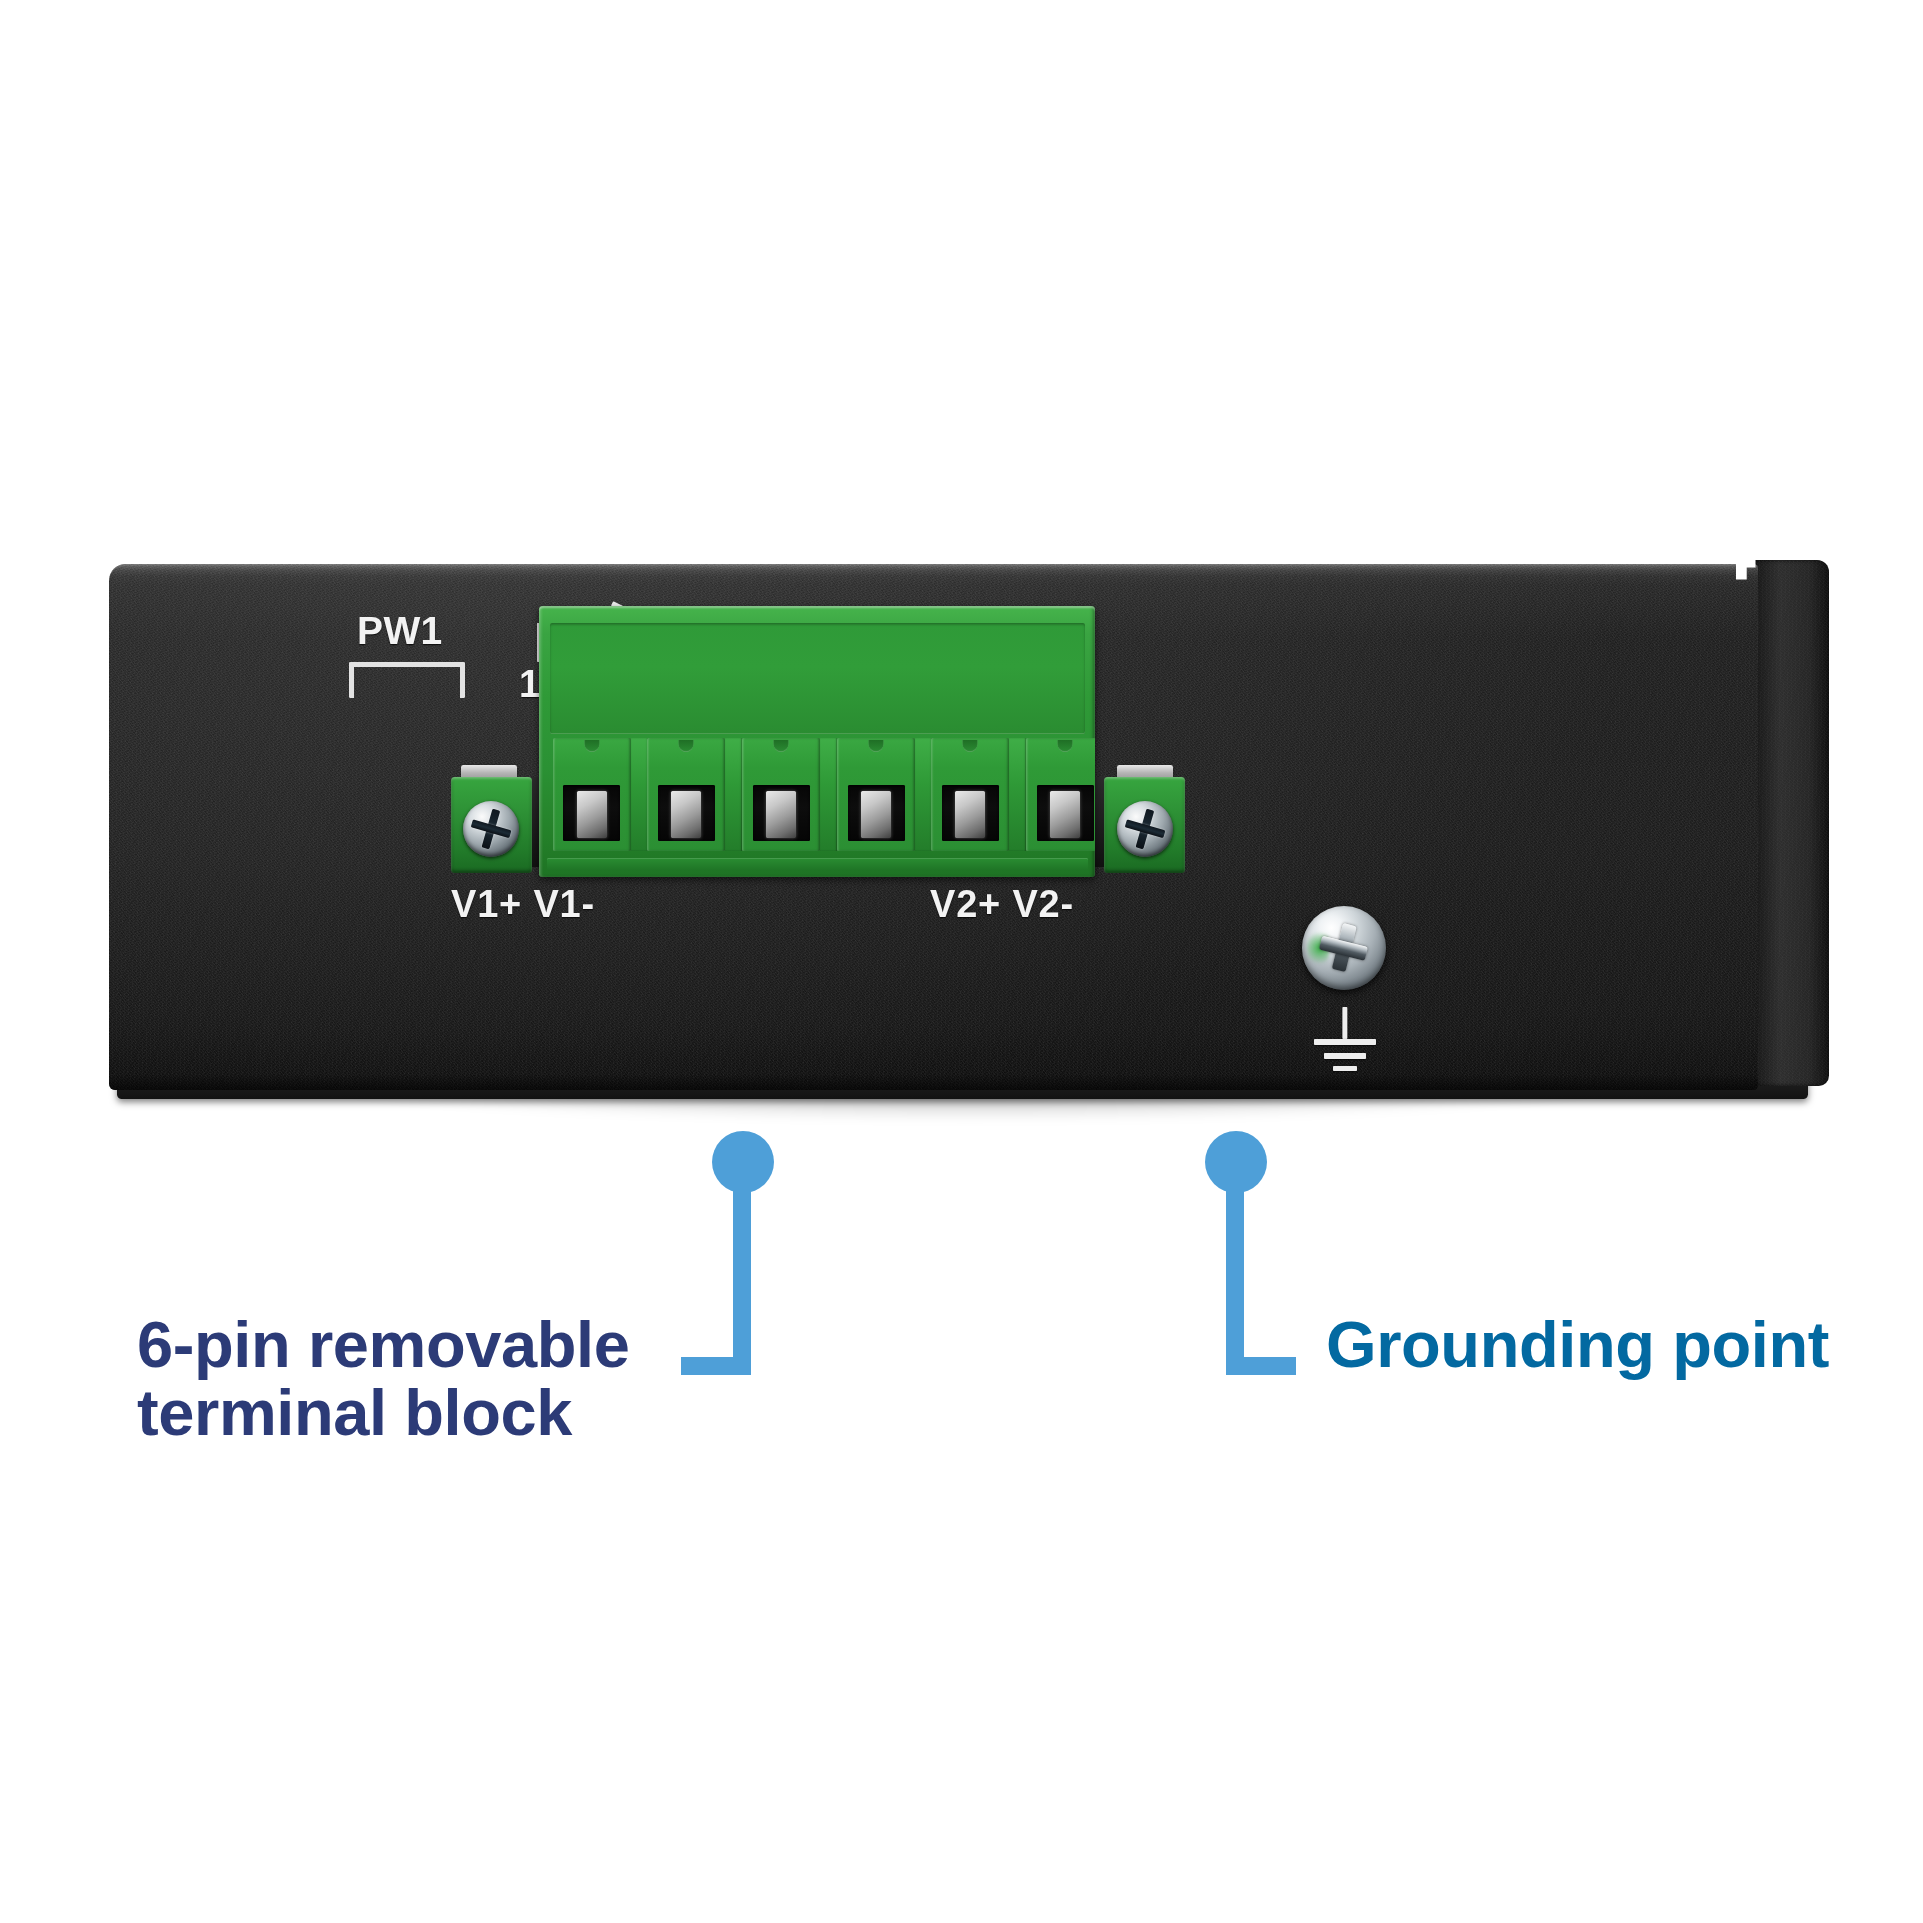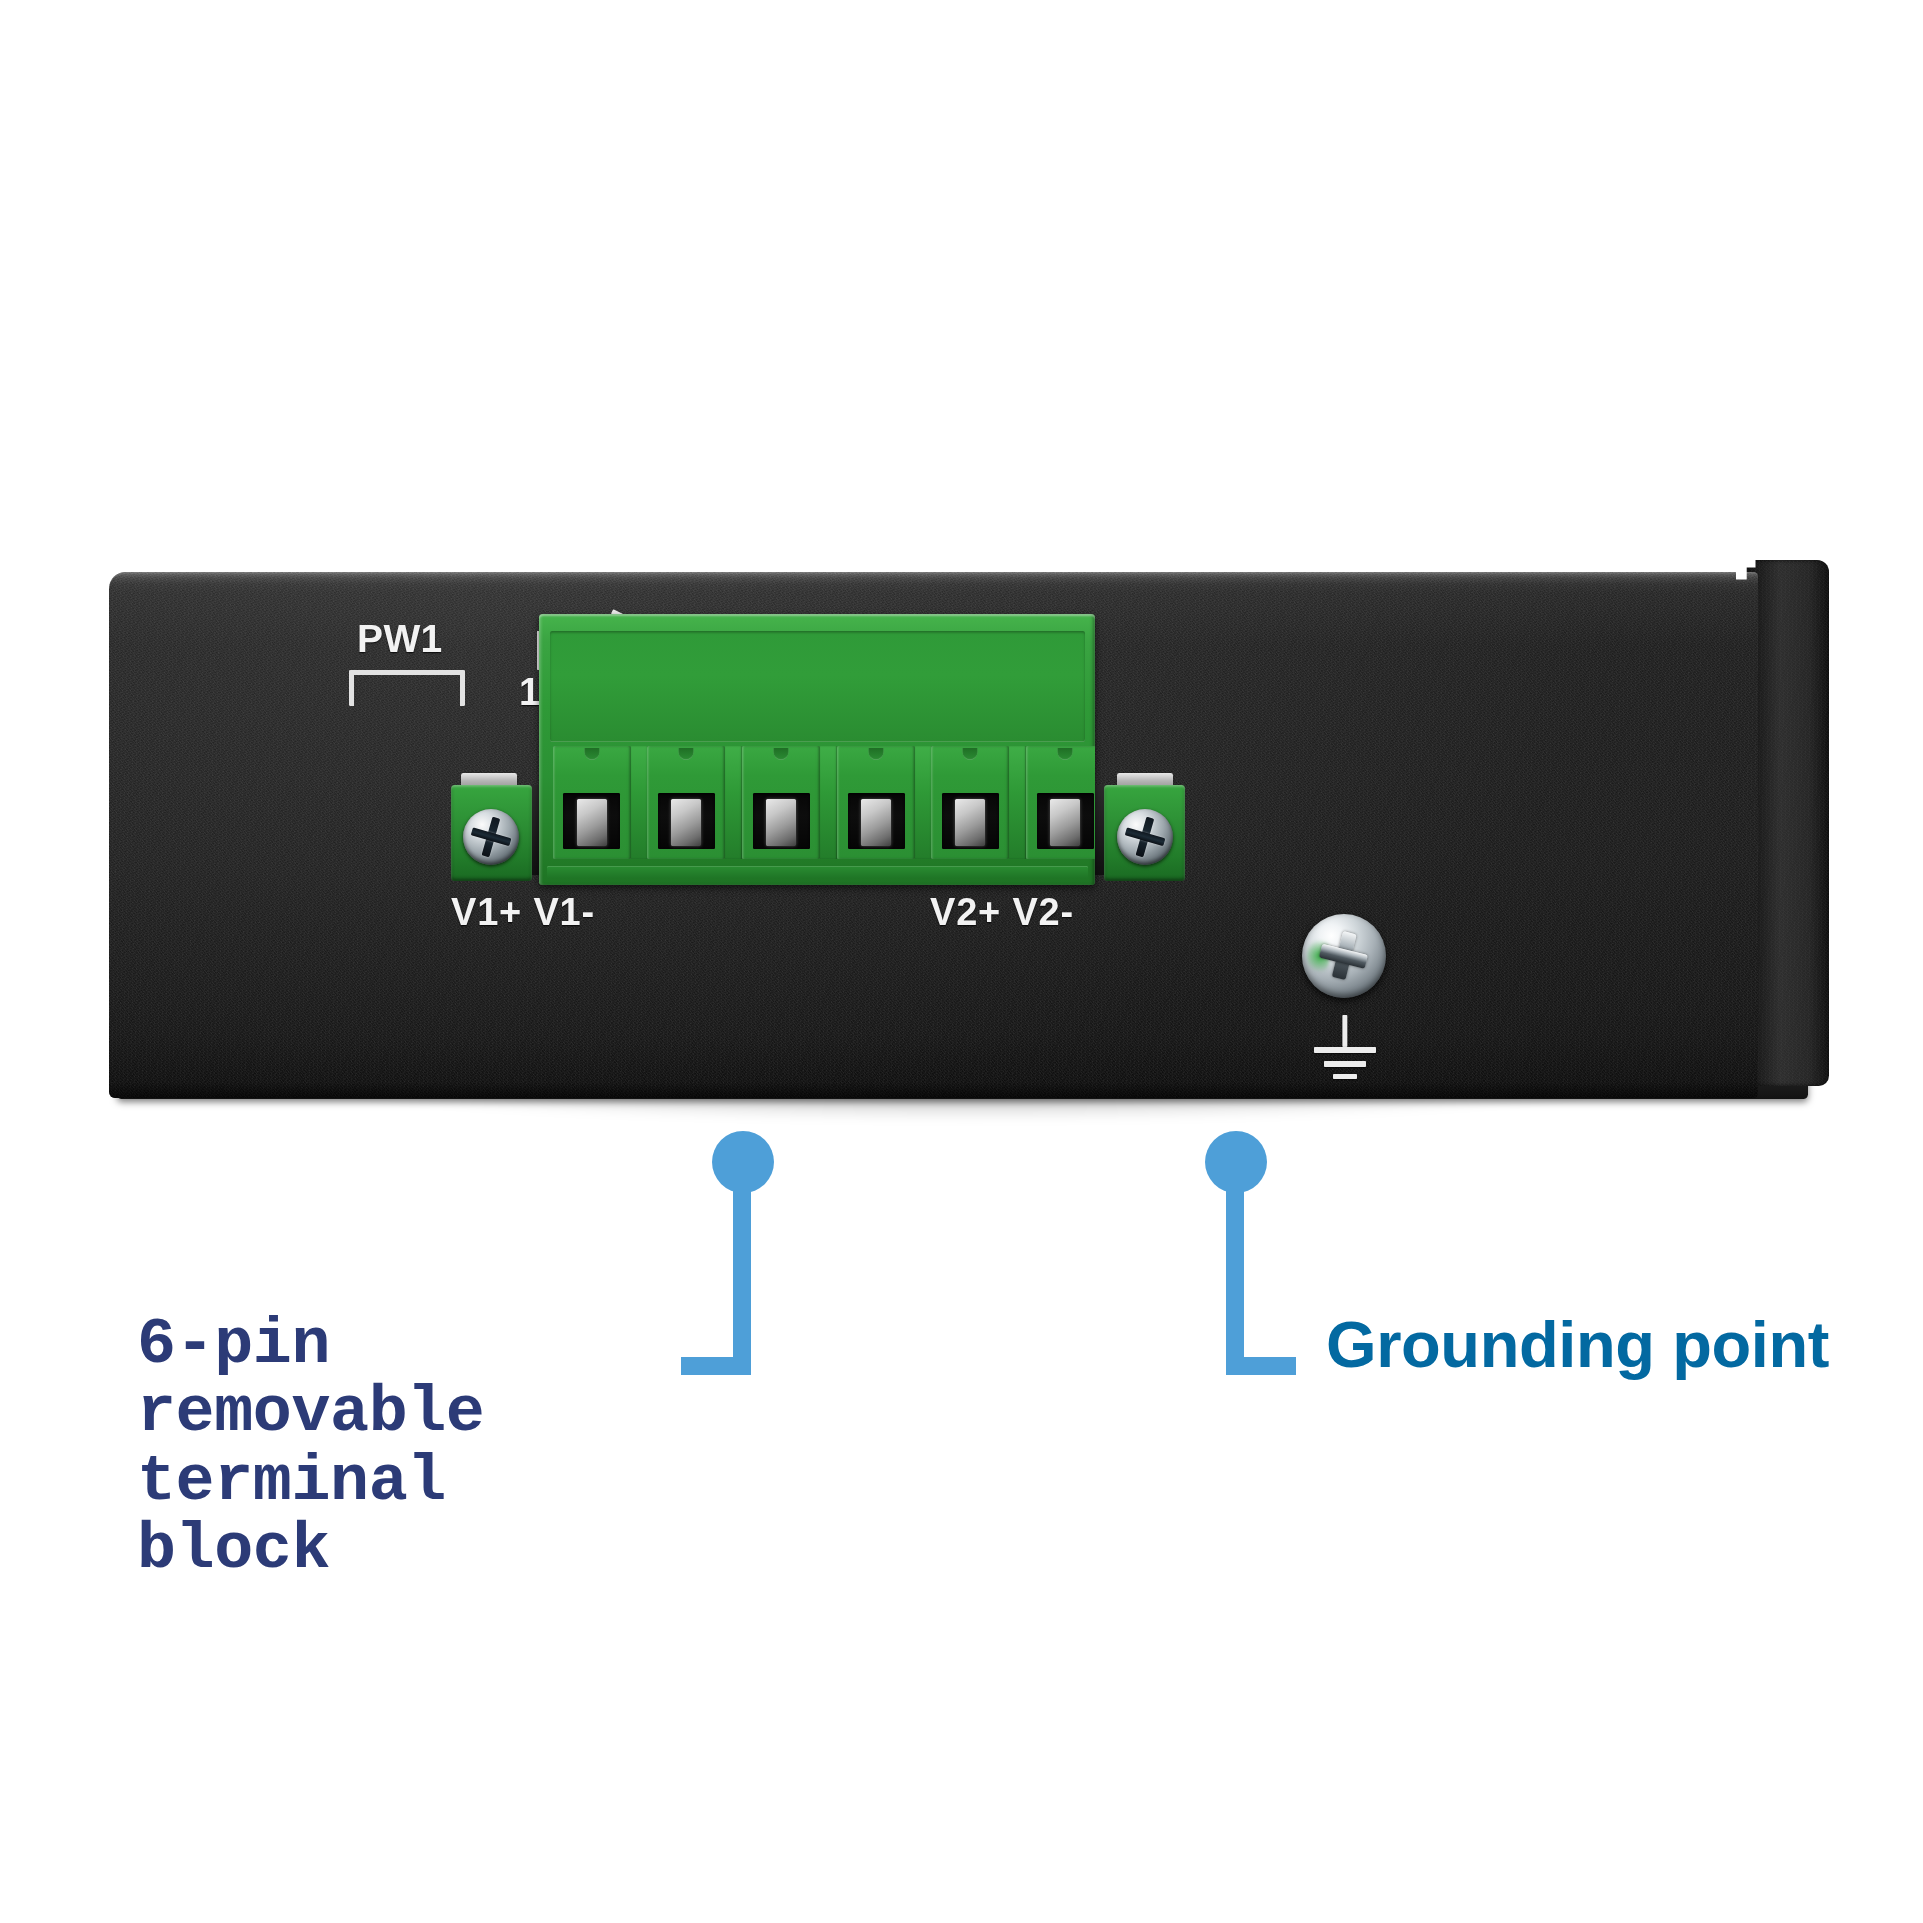--- a/index.html
+++ b/index.html
@@ -52,21 +52,21 @@
     height: 25.6px;
     background: linear-gradient(180deg, #2b2b2b 0%, #1d1d1d 40%, #121212 100%);
     border-radius: 0 0 4.5px 4.5px;
     box-shadow: 0 2.3px 7.5px rgba(0,0,0,0.5);
   }
 
   
   .device-face {
     position: absolute;
     left: 0px;
-    top: 12px;
+    top: 4px;
     width: 1649px;
     height: 526px;
     border-radius: 16.5px 4.5px 4.5px 6px;
     background:
       radial-gradient(ellipse 120% 160% at 22% 10%, rgba(90,90,90,0.28) 0%, rgba(0,0,0,0) 58%),
       linear-gradient(180deg, #3a3a3a 0%, #2a2a2a 4%, #222222 14%, #1e1e1e 55%, #171717 88%, #0e0e0e 100%);
     overflow: hidden;
     box-shadow: inset 0 1.5px 0 rgba(255,255,255,0.10);
   }
 
@@ -513,21 +513,21 @@
   </div>
 
   <div>
 
     <div class="callout-dot" style="left:712px; top:1131px; width:62px; height:62px; background:#4E9FD8;"></div>
 
     <div class="callout-line" style="left:733px; top:1172px; width:18px; height:203px; background:#4E9FD8;"></div>
 
     <div class="callout-line" style="left:681px; top:1357px; width:70px; height:18px; background:#4E9FD8;"></div>
 
-    <div class="caption" style="left:137px; top:1311px; width:526px; font-size:65px; color:#2C3B77; text-align:left;font-family:Liberation Mono, monospace;">6-pin removable
+    <div class="caption" style="left:137px; top:1311px; width:526px; font-size:65px; color:#2C3B77; text-align:left;">6-pin removable
 terminal block</div>
   </div>
 
   <div>
     <div class="callout-dot" style="left:1205px; top:1131px; width:62px; height:62px; background:#4E9FD8;"></div>
     <div class="callout-line" style="left:1226px; top:1172px; width:18px; height:203px; background:#4E9FD8;"></div>
     <div class="callout-line" style="left:1226px; top:1357px; width:70px; height:18px; background:#4E9FD8;"></div>
     <div class="caption" style="left:1326px; top:1311px; width:586px; font-size:65px; color:#0369a1; text-align:left;">Grounding point</div>
   </div>
 

